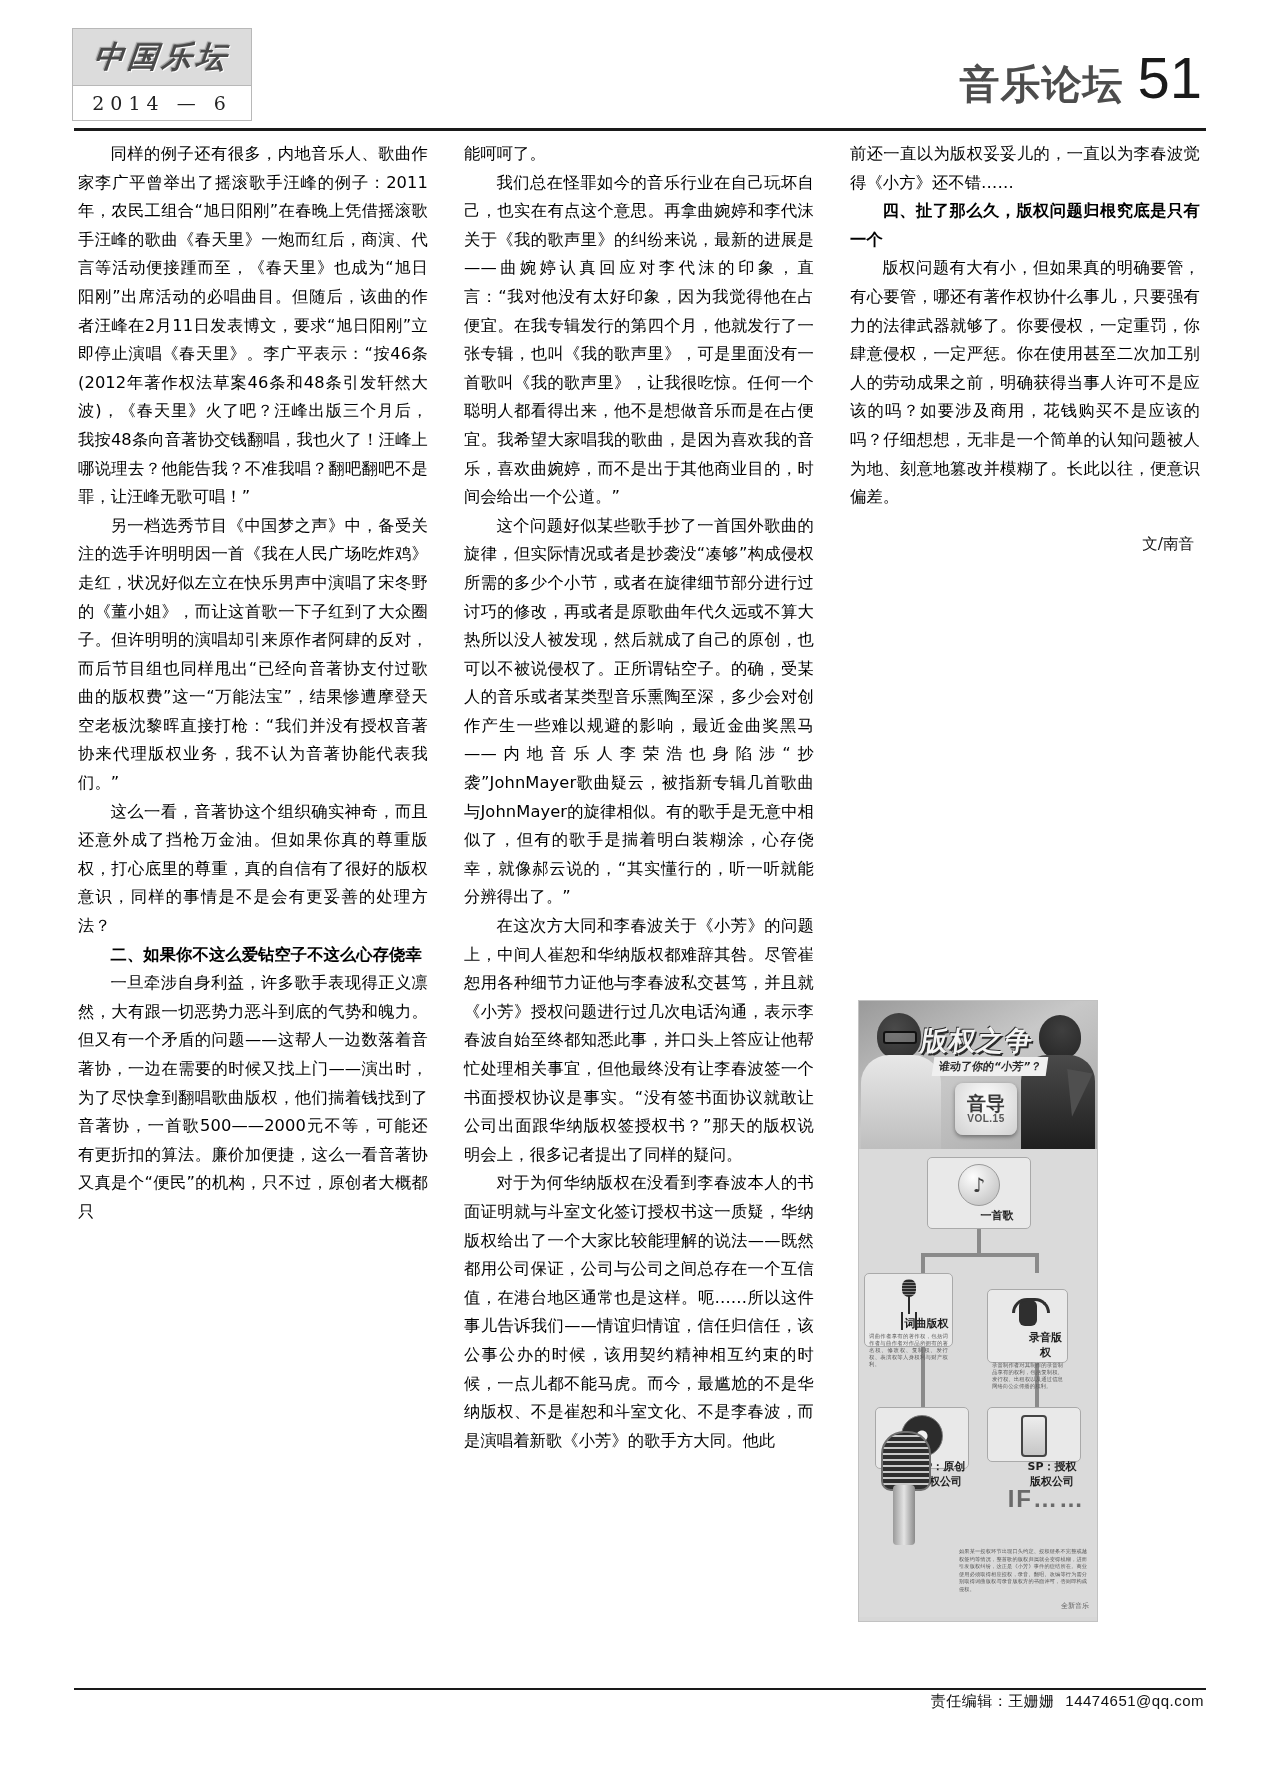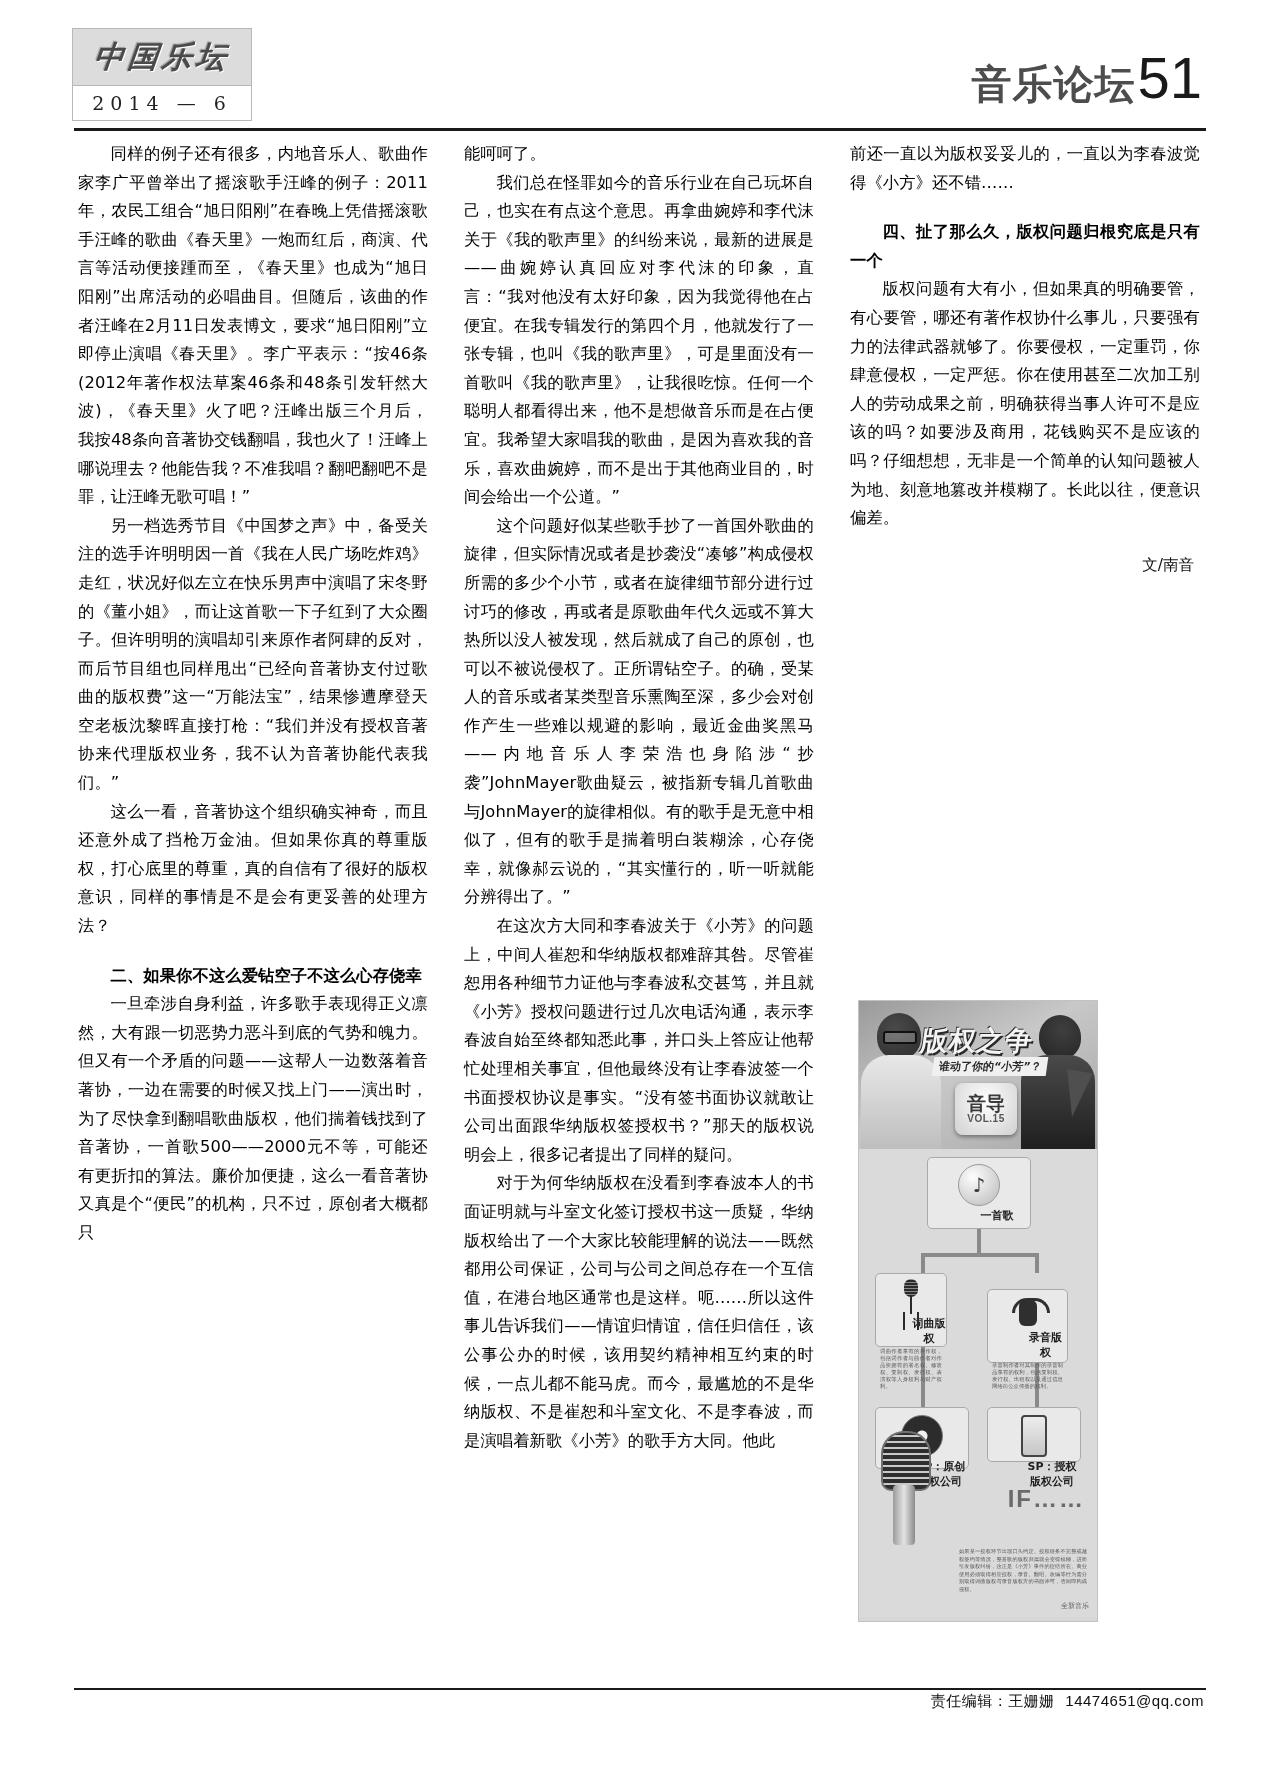--- a/index.html
+++ b/index.html
@@ -60,21 +60,21 @@
     color: #222;
     font-family: "DejaVu Serif", "Liberation Serif", serif;
     background: #fff;
   }
 
   .header-right {
     position: absolute;
     right: 78px; top: 52px;
     display: flex;
     align-items: flex-end;
-    gap: 2px;
+    gap: 14px;
   }
   .header-title {
     font-size: 40px;
     font-weight: bold;
     letter-spacing: 1px;
     color: #4d4d4d;
     line-height: 1;
     font-family: "DejaVu Sans", "Liberation Sans", sans-serif;
   }
   .header-page {
@@ -120,21 +120,20 @@
     text-align-last: left;
     text-justify: inter-ideograph;
     color: #000;
     font-family: "DejaVu Sans", "Liberation Sans", sans-serif;
     letter-spacing: 0.1px;
   }
   .col p.indent { text-indent: 2em; }
   .col p.head {
     font-weight: bold;
     text-indent: 2em;
-    margin-top: 21px;
   }
 
   
   .infographic {
     position: absolute;
     left: 858px; top: 1000px;
     width: 238px;
     height: 620px;
     background: #d7d7d7;
     overflow: hidden;
@@ -253,21 +252,21 @@
   .node-sub {
     font-size: 5.4px;
     color: #5a5a5a;
     line-height: 7px;
     padding: 2px 4px;
     text-align: justify;
   }
   .node-song {
     left: 68px; top: 8px; width: 104px; height: 72px;
   }
-  .node-ci { left: 16px; top: 124px; width: 72px; height: 74px; }
+  .node-ci { left: 5px; top: 124px; width: 89px; height: 74px; }
   .node-lu { left: 128px; top: 140px; width: 81px; height: 74px; }
   .node-op { left: 16px; top: 258px; width: 94px; height: 62px; }
   .node-sp { left: 128px; top: 258px; width: 94px; height: 55px; }
 
   .circ-icon {
     width: 40px; height: 40px;
     border-radius: 50%;
     background: radial-gradient(circle at 35% 30%, #fdfdfd, #b9b9b9);
     border: 1px solid #9a9a9a;
     margin: 2px auto 2px;

